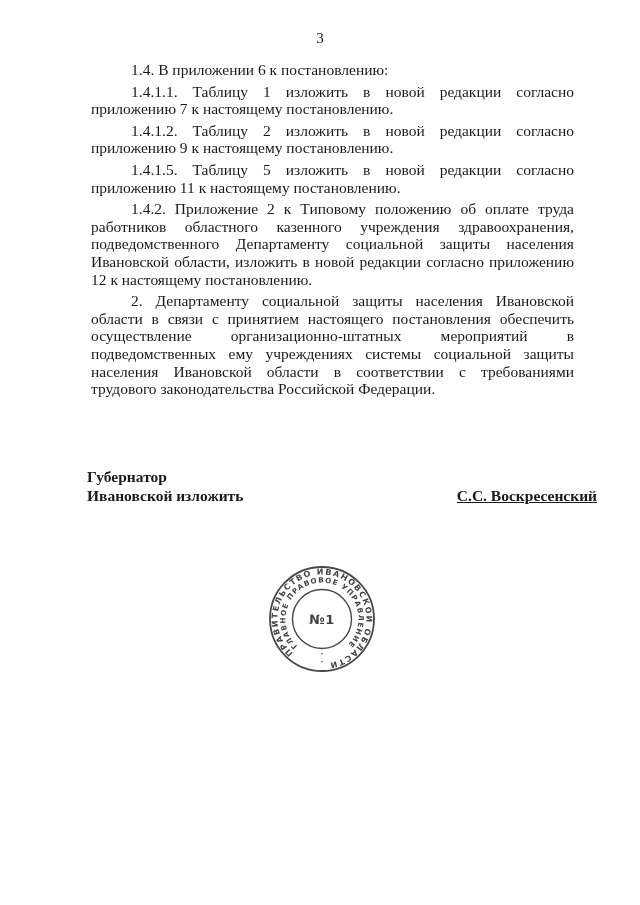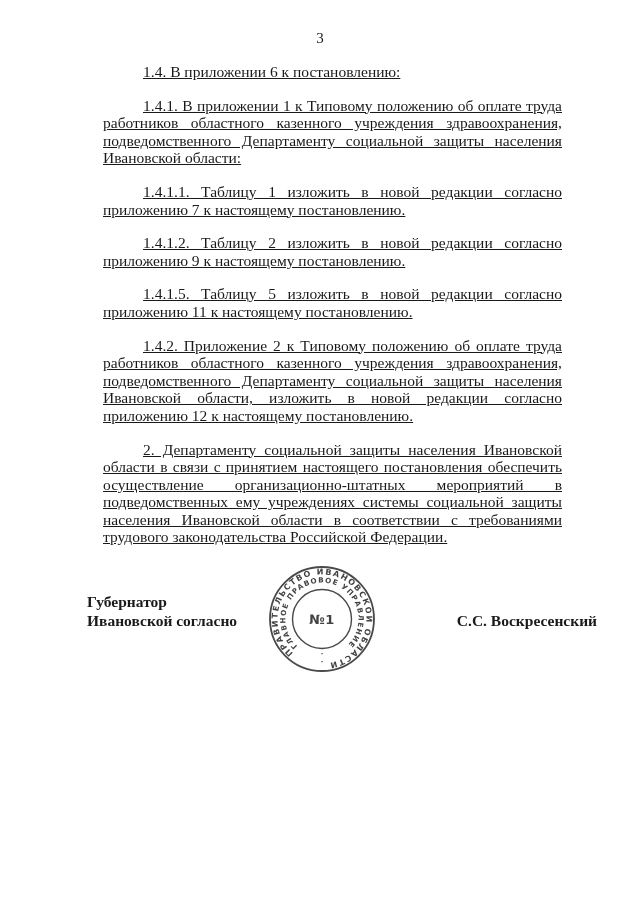--- a/index.html
+++ b/index.html
@@ -22,37 +22,36 @@
     font-size: 15px;
     line-height: 17px;
   }
   .doc-body {
     margin: 14px 62px 0 87px;
     font-size: 15.5px;
     line-height: 17.6px;
     text-align: justify;
   }
   .doc-body p {
-    margin: 16px;
+    margin: 4px;
     padding: 0;
     text-indent: 40px;
     text-align-last: left;
-    text-decoration: underline;
   }
   .sig-row {
-    margin: 46px 43px 0 87px;
+    margin: 69px 43px 0 87px;
     display: flex;
     justify-content: space-between;
     align-items: flex-end;
     font-weight: bold;
     font-size: 15.5px;
     line-height: 19px;
   }
   .sig-left div { white-space: nowrap; }
-  .sig-right { white-space: nowrap; }
+  .sig-right { white-space: nowrap; text-decoration: underline; }
   .seal {
     position: absolute;
     left: 266px;
     top: 563px;
     width: 112px;
     height: 112px;
     opacity: 0.92;
   }
   .seal circle {
     fill: none;
@@ -83,32 +82,31 @@
 </style>
 </head>
 <body>
 
 <div class="page">
 
   <div class="page-number">3</div>
 
   <div class="doc-body">
     <p>1.4. В приложении 6 к постановлению:</p>
-    <p>1.4.1. В приложении 1 к Типовому положению об оплате труда работников областного казенного учреждения здравоохранения, подведомственного Департаменту социальной защиты населения Ивановской области:</p>
     <p>1.4.1.1. Таблицу 1 изложить в новой редакции согласно приложению 7 к настоящему постановлению.</p>
     <p>1.4.1.2. Таблицу 2 изложить в новой редакции согласно приложению 9 к настоящему постановлению.</p>
     <p>1.4.1.5. Таблицу 5 изложить в новой редакции согласно приложению 11 к настоящему постановлению.</p>
     <p>1.4.2. Приложение 2 к Типовому положению об оплате труда работников областного казенного учреждения здравоохранения, подведомственного Департаменту социальной защиты населения Ивановской области, изложить в новой редакции согласно приложению 12 к настоящему постановлению.</p>
     <p>2. Департаменту социальной защиты населения Ивановской области в связи с принятием настоящего постановления обеспечить осуществление организационно-штатных мероприятий в подведомственных ему учреждениях системы социальной защиты населения Ивановской области в соответствии с требованиями трудового законодательства Российской Федерации.</p>
   </div>
 
   <div class="sig-row">
     <div class="sig-left">
       <div>Губернатор</div>
-      <div>Ивановской согласно</div>
+      <div>Ивановской изложить</div>
     </div>
     <div class="sig-right">С.С. Воскресенский</div>
   </div>
 
   <svg class="seal" viewBox="0 0 112 112" xmlns="http://www.w3.org/2000/svg">
     <defs>
       <path id="outerArc" d="M 11.5 56 A 44.5 44.5 0 1 1 100.5 56 A 44.5 44.5 0 1 1 11.5 56" fill="none"></path>
       <path id="innerArc" d="M 19.5 56 A 36.5 36.5 0 1 1 92.5 56 A 36.5 36.5 0 1 1 19.5 56" fill="none"></path>
     </defs>
 

